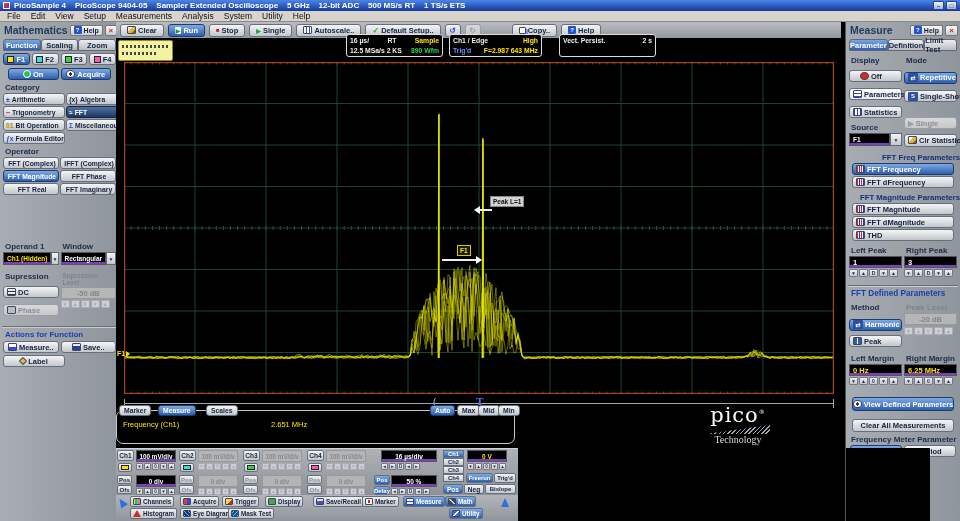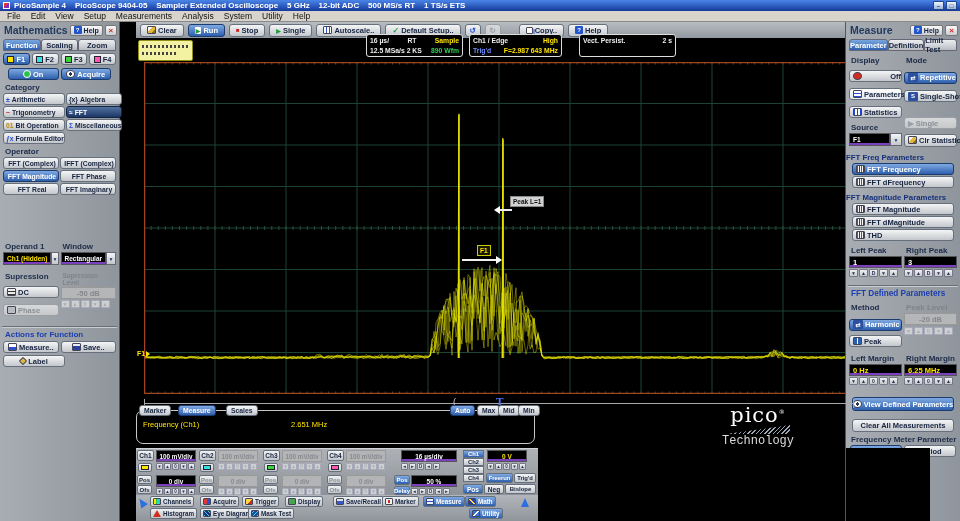--- a/index.html
+++ b/index.html
@@ -67,23 +67,23 @@
 .grid2{display:grid;grid-template-columns:1fr 1fr;gap:1px;margin:0 3px}
 .grid2 .btn{height:12px;font-size:6.8px;justify-content:flex-start;padding-left:2px}
 .two{display:flex;gap:2px;margin:2px 3px}
 .col{flex:1;min-width:0}
 .col .lbl{margin-left:2px}
 .dd{display:flex}
 .dd .disp{flex:1;height:13px;font-size:6.5px}
 .ddb{width:12px;height:13px;display:flex;align-items:center;justify-content:center;background:linear-gradient(#f4f5f6,#c3c7cc);border:1px solid #667;font-size:5px;color:#235;font-weight:bold}
 .divider{height:1px;background:#6a6f75;margin:8px 2px 2px;box-shadow:0 1px 0 #c9cdd2}
 .fullbtn{display:flex;margin:1px 6px;height:12px;justify-content:flex-start;padding-left:3px}
-.heading{font-weight:bold;font-size:7.8px;color:#15307a;text-align:left;margin-top:5px}
-
-.center{position:absolute;left:136px;top:22px;width:725px;height:499px;background:#000}
+.heading{font-weight:bold;font-size:7.8px;color:#15307a;text-align:right;margin-top:5px}
+
+.center{position:absolute;left:116px;top:22px;width:725px;height:499px;background:#000}
 .toolbar{position:absolute;left:0;top:0;width:725px;height:16px;background:linear-gradient(#b9bdc2,#9298a0);display:flex;align-items:center;gap:4px;padding-left:4px}
 .tbtn{height:13px;padding:0 6px}
 .sqbtn{width:16px;padding:0}
 .scope{position:absolute;left:0;top:16px;width:725px;height:410px;background:#000}
 .plot{position:absolute;left:8px;top:24px}
 .ibox{position:absolute;top:-4px;height:23px;background:#000;border:1px solid #ddd;border-radius:3px;font-size:6.8px;font-weight:bold;padding:1px 3px;z-index:5;display:flex;flex-direction:column;justify-content:space-between}
 .ibrow{display:flex;justify-content:space-between;gap:4px;line-height:9px}
 .iw{color:#eee}.iy{color:#ffe400}.ig{color:#2fd254}.ib{color:#6f8fff}
 .trace-tag{position:absolute;left:2px;top:2px;width:55px;height:21px;background:#f2f2a2;border:1px solid #909018;border-radius:2px;padding:4px 3px;display:flex;flex-direction:column;gap:4px;z-index:4}
 .tline{height:3px;background:repeating-linear-gradient(90deg,#444 0 2px,transparent 2px 4px)}
@@ -101,21 +101,21 @@
 .sparen{position:absolute;left:309px;top:-1px;color:#ccc;font-size:9px}
 .strig{position:absolute;left:352px;top:-2px;color:#4f6fe8;font-family:"DejaVu Serif",serif;font-size:10px;font-weight:bold}
 .resbox{position:absolute;left:0;top:372px;width:399px;height:34px;border:1px solid #c8c8c8;border-radius:7px;z-index:3}
 .rtab{position:absolute;top:-6px;height:11px;font-size:6.8px;padding:0 4px}
 .rrow{position:absolute;left:6px;width:380px;font-size:7.5px;font-weight:normal;color:#ffe400}
 .rvalue{position:absolute;left:148px}
 .logo{position:absolute;left:572px;top:364px;width:100px;text-align:center;color:#fff;z-index:2}
 .logo-pico{font-family:"DejaVu Serif",serif;font-size:21px;line-height:20px;letter-spacing:1px}
 .reg{font-size:6px;vertical-align:super}
 .logo-tri{width:64px;height:9px;margin:0 auto;background:repeating-linear-gradient(135deg,#9aa8b8 0 1px,transparent 1px 3px);clip-path:polygon(0 100%,100% 0,100% 100%)}
-.logo-sub{font-size:12px;font-family:Liberation Mono, monospace;color:#ddd}
+.logo-sub{font-size:10px;font-family:Liberation Serif, serif;color:#ddd}
 
 .controls{position:absolute;left:0;top:426px;width:725px;height:47px;background:#000}
 .cgray{position:absolute;left:0;top:0;width:402px;height:47px;background:linear-gradient(#aeb2b7,#8d9298);border-top:1px solid #cfd3d8}
 .chblock,.tbblock,.trgblock{position:absolute;top:0;height:47px}
 .cbtn{position:absolute;display:flex;align-items:center;justify-content:center;background:linear-gradient(#f2f3f4,#c4c8cc);border:1px solid #66707c;border-radius:2px;font-weight:bold;font-size:6.5px;color:#16233f}
 .cbtn.sel{background:linear-gradient(#7fa9e2,#2d5fae);color:#fff}
 .cb-name{left:1px;top:1px;width:17px;height:11px}
 .swatch{position:absolute;left:2px;top:14px;width:14px;height:9px;background:linear-gradient(#f2f3f4,#c4c8cc);border:1px solid #66707c;border-radius:2px;display:flex;align-items:center;justify-content:center}
 .swatch i{display:block;width:8px;height:5px;border:1px solid #223}
 .cdisp{position:absolute;left:20px;top:1px;width:40px;height:12px;font-size:6.3px;justify-content:center;padding:0}
@@ -358,21 +358,21 @@
       <span class="btn tbtn">
           <span class="g-green" style="font-size:8px">✓</span>
           <span>Default Setup..</span>
         </span>
       <span class="btn tbtn sqbtn">
           <span class="g-blue">↺</span>
         </span>
       <span class="btn tbtn sqbtn dis">
           <span class="g-gray">↻</span>
         </span>
-      <span class="btn tbtn" style="margin-left:14px">
+      <span class="btn tbtn" style="margin-left:27px">
           <span class="chip chip-copy"></span>
           <span>Copy..</span>
         </span>
       <span class="btn tbtn">
           <span class="qbox">?</span>
           <span>Help</span>
         </span>
     </div>
 
     <div class="scope">
@@ -997,21 +997,21 @@
       <span class="xbtn">×</span>
     </div>
     <div class="ptabs">
       <span class="ptab sel">Parameter</span>
       <span class="ptab">Definition</span>
       <span class="ptab">Limit Test</span>
     </div>
     <div class="two">
       <div class="col">
         <div class="lbl">Display</div>
-        <span class="btn" style="width:100%;justify-content:space-between;padding-left:3px">
+        <span class="btn" style="width:100%;justify-content:flex-start;padding-left:10px">
             <span class="chip chip-off"></span>
             <span>Off</span>
           </span>
         <span class="btn press" style="width:100%;justify-content:flex-start;padding-left:3px;margin-top:1px">
             <span class="chip chip-params"></span>
             <span>Parameters</span>
           </span>
         <span class="btn" style="width:100%;justify-content:flex-start;padding-left:3px;margin-top:1px">
             <span class="chip chip-stats"></span>
             <span>Statistics</span>

